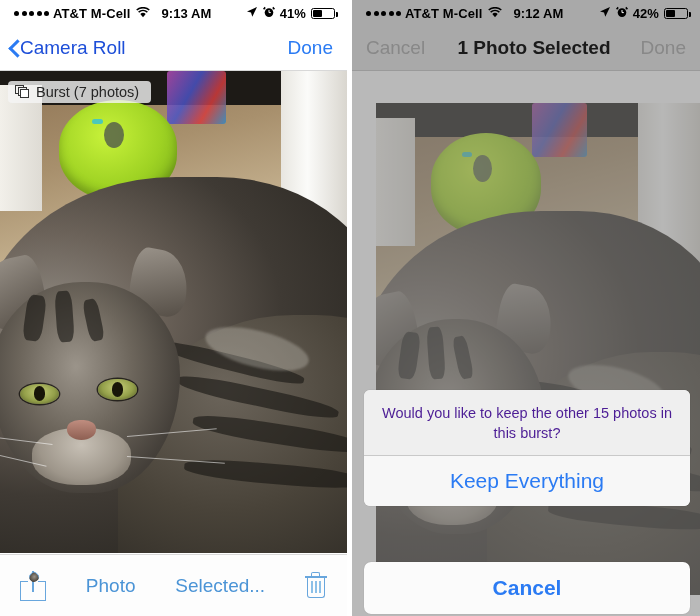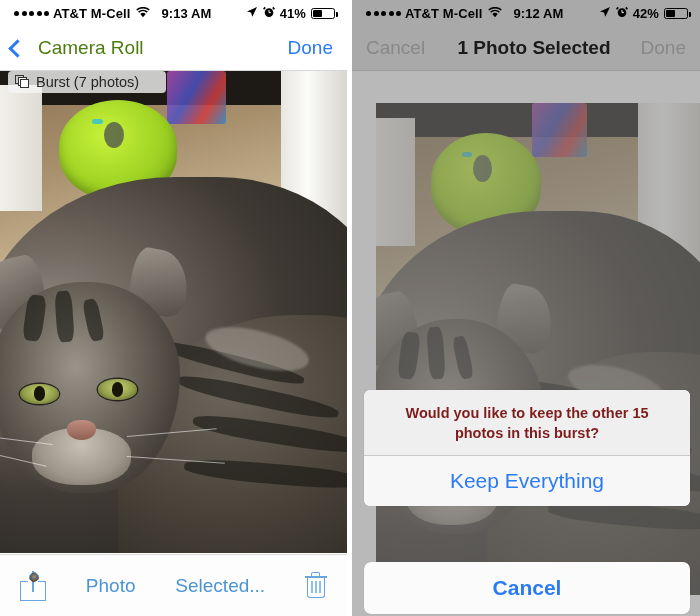--- a/index.html
+++ b/index.html
@@ -42,22 +42,22 @@
   }
   .batt i{position:absolute;left:1px;top:1px;bottom:1px;background:#000;border-radius:1px;}
 
   
   .navbar{
     position:relative;height:44px;background:#fff;
     display:flex;align-items:center;
     border-bottom:1px solid #d8d8d8;
   }
   .nav-back{
-    display:flex;align-items:center;gap:19px;margin-left:8px;
-    color:#4d7c0f;font-size:19px;cursor:pointer;white-space:nowrap;
+    display:flex;align-items:center;gap:1px;margin-left:8px;
+    color:#1d4ed8;font-size:19px;cursor:pointer;white-space:nowrap;
   }
   .chev{display:inline-block;width:11px;height:19px;position:relative;flex:none;}
   .chev::before{
     content:"";position:absolute;left:3px;top:3px;width:10px;height:10px;
     border-left:3px solid #2b7bf3;border-bottom:3px solid #2b7bf3;
     transform:rotate(45deg);
   }
   .nav-title{
     font-size:19px;font-weight:bold;color:#000;margin-left:9px;white-space:nowrap;
   }
@@ -66,24 +66,24 @@
   }
   
   .navbar.dim{background:#a9a9a9;border-bottom:1px solid #9a9a9a;}
   .navbar.dim .nav-left-btn{margin-left:14px;color:#888888;font-size:19px;}
   .navbar.dim .nav-title{color:#1a1a1a;margin-left:0;}
   .navbar.dim .nav-right{color:#888888;}
   .nav-center{position:absolute;left:16px;right:0;text-align:center;pointer-events:none;}
   .photo{position:relative;width:100%;height:100%;overflow:hidden;background:#5d5348;}
 
   .burst-badge{
-    position:absolute;left:8px;top:0;z-index:5;
+    position:absolute;left:8px;top:10px;z-index:5;
     display:flex;align-items:center;gap:6px;
     background:rgba(245,245,245,.80);
-    border-radius:4px;padding:3px 27px 3px 7px;
+    border-radius:4px;padding:3px 12px 3px 7px;
     font-size:14.5px;color:#262626;
   }
   .stack-icon{position:relative;width:15px;height:14px;flex:none;}
   .stack-icon b{
     position:absolute;box-sizing:border-box;
     border:1.4px solid #333;background:transparent;display:block;
   }
   .stack-icon b:nth-child(1){left:0;top:0;width:9px;height:9px;}
   .stack-icon b:nth-child(2){left:2.5px;top:2px;width:9px;height:9px;background:#f2f2f2;}
   .stack-icon b:nth-child(3){left:5px;top:4px;width:9px;height:9px;background:#fff;}
@@ -132,24 +132,23 @@
   }
 
   
   .sheet{
     position:absolute;z-index:9;left:12px;right:10px;
     background:#f4f4f4;border-radius:6px;overflow:hidden;
     box-shadow:0 0 1px rgba(0,0,0,.25);
   }
   .sheet-msg{
     padding:14px 18px 12px;text-align:center;
-    font-size:14.5px;color:#7f1d1d;line-height:1.35;
+    font-size:14.5px;color:#4c1d95;line-height:1.35;
     background:#efefef;
     border-bottom:1px solid #c9c9c9;
-    font-weight:bold;
   }
   .sheet-btn{
     text-align:center;font-size:21px;color:#2b7bf3;
     padding:13px 4px;background:#f7f7f7;cursor:pointer;
   }
   .sheet-btn + .sheet-btn{border-top:1px solid #c9c9c9;}
   .sheet-cancel{
     position:absolute;z-index:9;left:12px;right:10px;
     background:#fbfbfb;border-radius:7px;
     text-align:center;font-size:21px;font-weight:bold;color:#2b7bf3;

